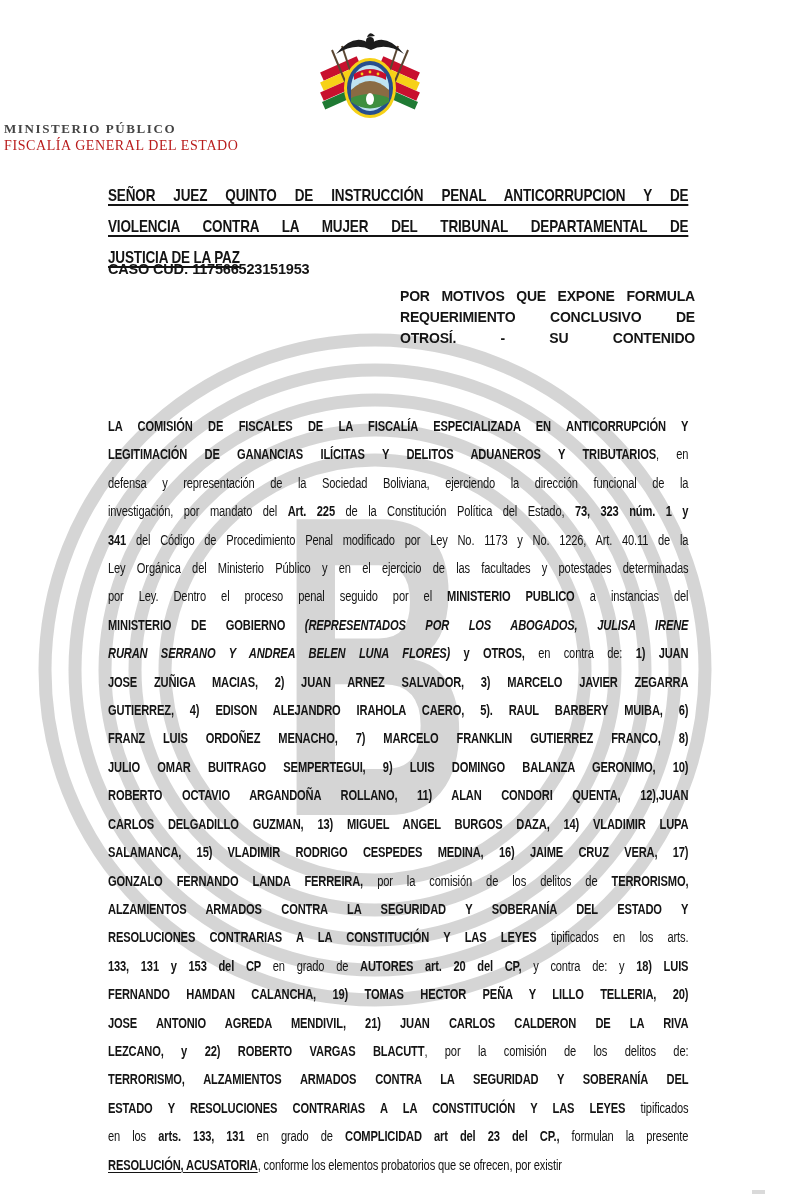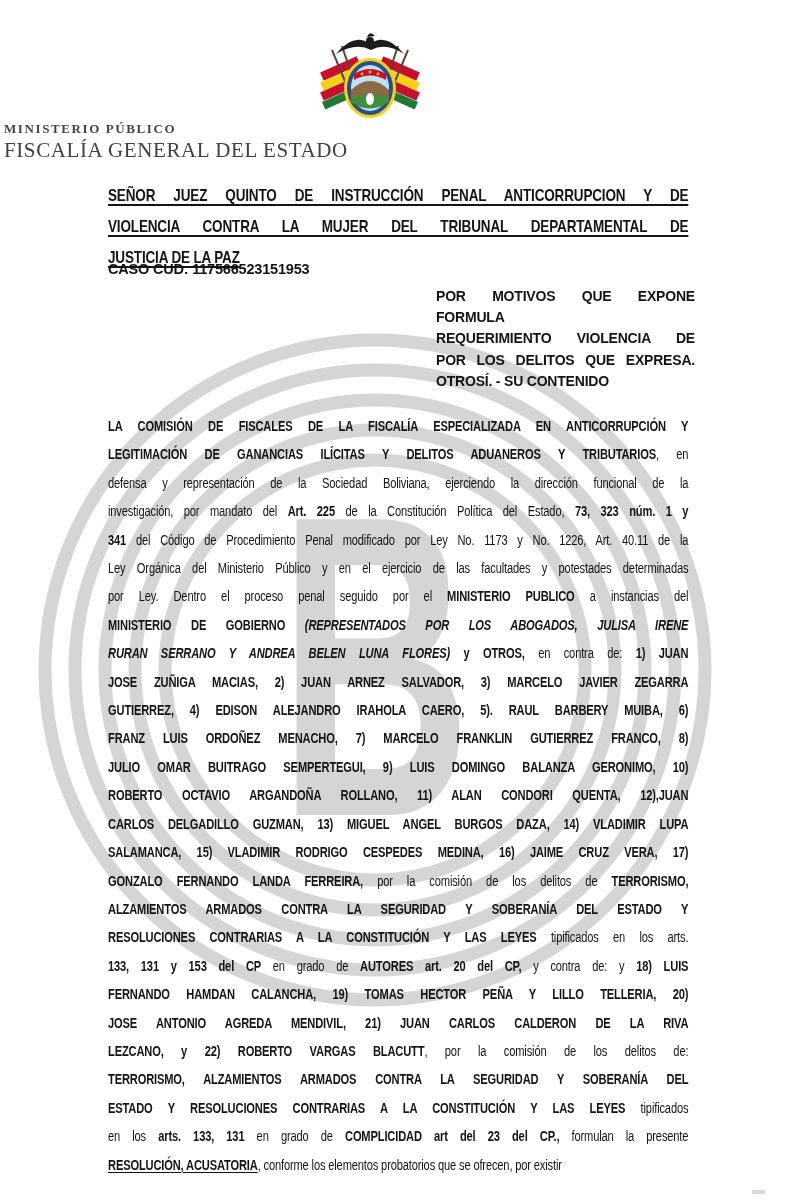--- a/index.html
+++ b/index.html
@@ -7,35 +7,35 @@
     position:relative;width:789px;height:1200px;background:#ffffff;overflow:hidden;
     font-family:"Liberation Sans",sans-serif;color:#141414;
   }
   
   .watermark{position:absolute;left:0;top:0;width:789px;height:1200px;z-index:0;}
   
   .coat{position:absolute;left:318px;top:28px;width:104px;height:94px;z-index:2;}
   .org{position:absolute;left:4px;top:121px;width:744px;text-align:left;z-index:2;
        font-family:"Liberation Serif",serif;color:#3b3b3b;}
   .org1{font-size:13px;letter-spacing:1.6px;font-weight:bold;color:#444;}
-  .org2{font-size:21px;letter-spacing:0.6px;margin-top:1px;color:#404040;}
+  .org2{font-size:14px;letter-spacing:0.6px;margin-top:1px;color:#b91c1c;}
   
   .title{position:absolute;left:108px;top:180px;width:730px;z-index:2;
          transform:scaleX(0.795);transform-origin:left top;}
   .title .line{
     font-size:17px;font-weight:bold;line-height:31px;white-space:nowrap;
     text-align:justify;text-align-last:justify;text-decoration:underline;
     text-underline-offset:3px;text-decoration-thickness:1.6px;letter-spacing:-0.2px;}
   .title .line:last-child{text-align-last:left;}
   .caso{position:absolute;left:108px;top:261px;z-index:2;font-size:14.5px;font-weight:bold;letter-spacing:-0.2px;}
   
   .subject{position:absolute;left:400px;top:286px;width:295px;z-index:2;}
   .subject .line{
     font-size:14px;font-weight:bold;line-height:21.2px;letter-spacing:-0.2px;
-    text-align:justify;text-align-last:justify;margin-left:36px;}
+    text-align:justify;text-align-last:justify;}
   .subject .line:nth-child(n+4){text-align-last:left;}
   
   .body{position:absolute;left:108px;top:412px;width:730px;z-index:2;
         transform:scaleX(0.795);transform-origin:left top;}
   .body .line{
     font-size:14px;line-height:28.4px;letter-spacing:-0.2px;
     text-align:justify;text-align-last:justify;}
   .body .line:last-child{text-align-last:left;}
   .b{font-weight:bold;}
   .i{font-style:italic;}
@@ -109,22 +109,21 @@
   <div class="title">
       <div class="line"><span>SEÑOR JUEZ QUINTO DE INSTRUCCIÓN PENAL ANTICORRUPCION Y DE</span></div>
       <div class="line"><span>VIOLENCIA CONTRA LA MUJER DEL TRIBUNAL DEPARTAMENTAL DE</span></div>
       <div class="line"><span>JUSTICIA DE LA PAZ</span></div>
     </div>
 
   <div class="caso">CASO CUD: 117566523151953</div>
 
   <div class="subject">
       <div class="line"><span>POR MOTIVOS QUE EXPONE FORMULA</span></div>
-      <div class="line"><span>REQUERIMIENTO VIOLENCIA DE</span></div>
-      <div class="line"><span>POR LOS DELITOS QUE EXPRESA.</span></div>
+      <div class="line"><span>REQUERIMIENTO CONCLUSIVO DE</span></div>
       <div class="line"><span>OTROSÍ. - SU CONTENIDO</span></div>
     </div>
 
   <div class="body">
       <div class="line"><span class="b">LA COMISIÓN DE FISCALES DE LA FISCALÍA ESPECIALIZADA EN ANTICORRUPCIÓN Y</span></div>
       <div class="line"><span class="b">LEGITIMACIÓN DE GANANCIAS ILÍCITAS Y DELITOS ADUANEROS Y TRIBUTARIOS</span><span>, en</span></div>
       <div class="line"><span>defensa y representación de la Sociedad Boliviana, ejerciendo la dirección funcional de la</span></div>
       <div class="line"><span>investigación, por mandato del </span><span class="b">Art. 225</span><span> de la Constitución Política del Estado, </span><span class="b">73, 323 núm. 1 y</span></div>
       <div class="line"><span class="b">341</span><span> del Código de Procedimiento Penal modificado por Ley No. 1173 y No. 1226, Art. 40.11 de la</span></div>
       <div class="line"><span>Ley Orgánica del Ministerio Público y en el ejercicio de las facultades y potestades determinadas</span></div>

